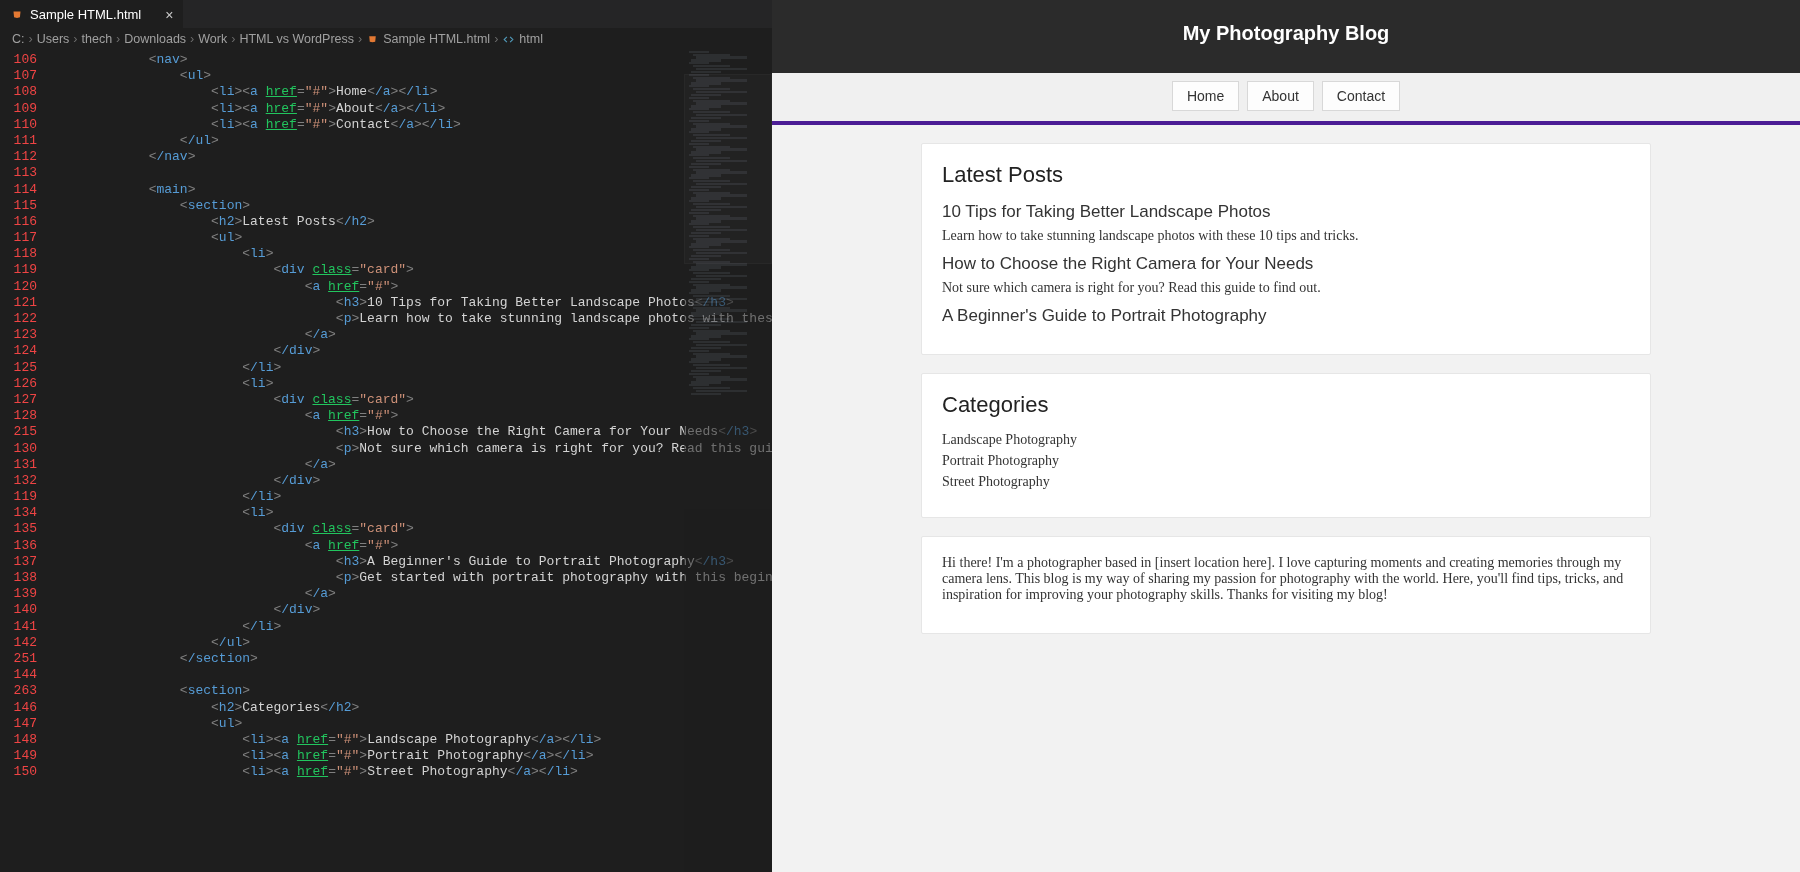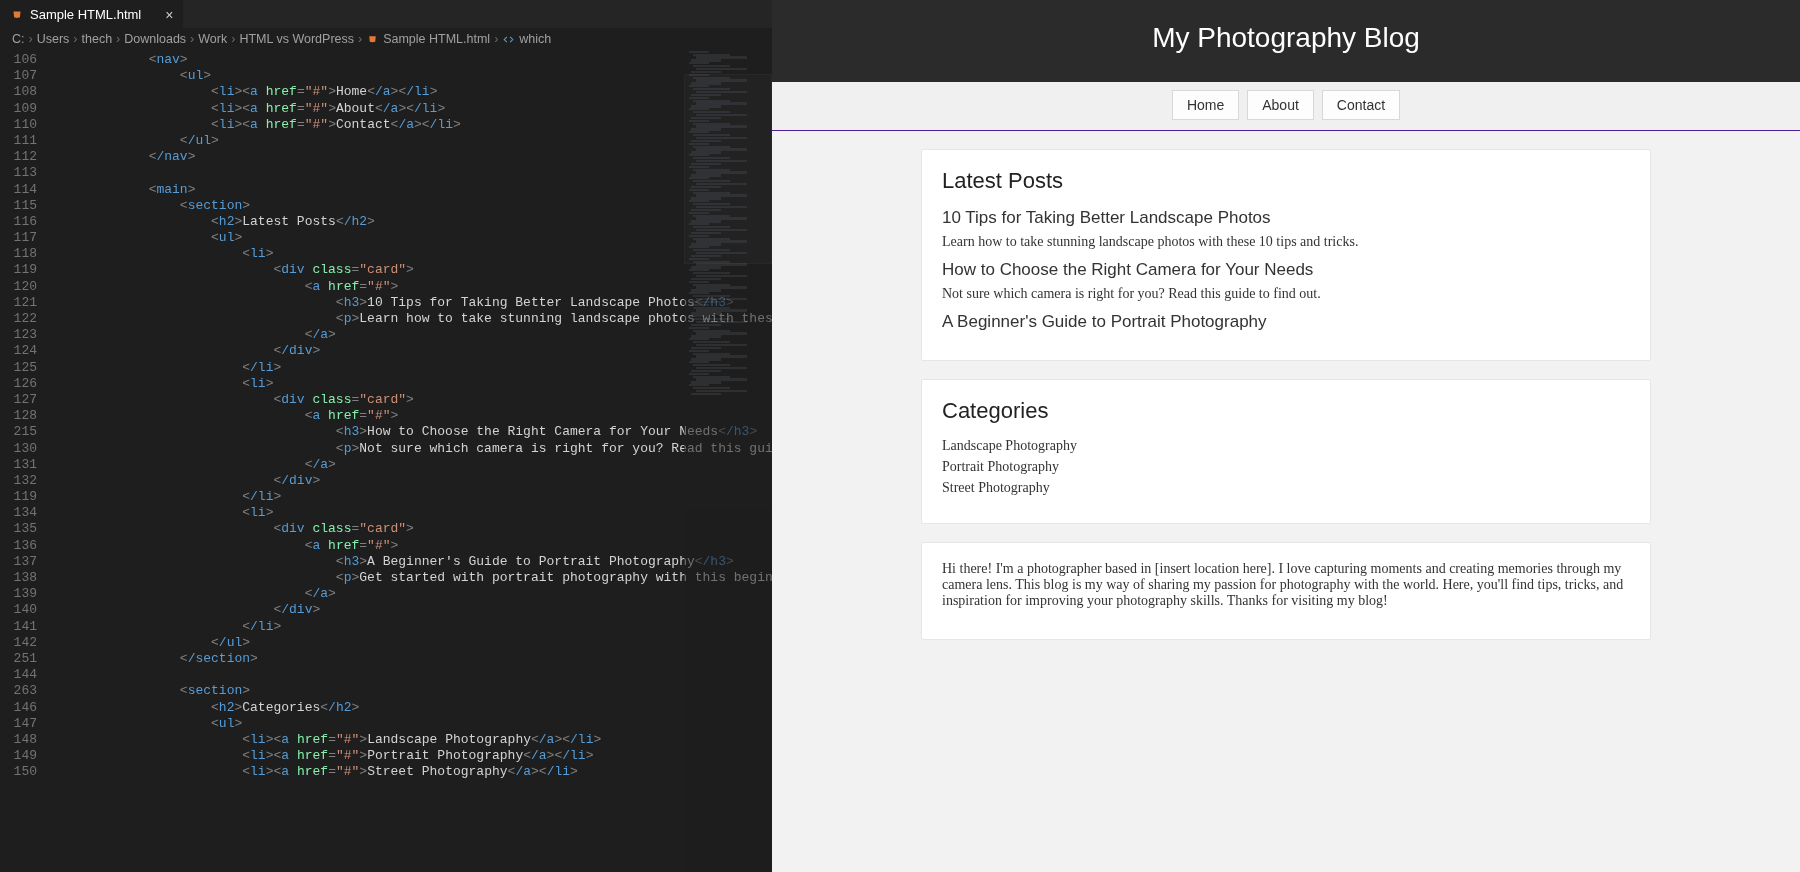--- a/index.html
+++ b/index.html
@@ -15,44 +15,44 @@
 .tab .dot { width: 8px; height: 8px; }
 .tab .close { color: #ccc; font-size: 14px; margin-left: 4px; }
 
 .breadcrumb { height: 22px; display: flex; align-items: center; padding: 0 12px; gap: 4px; color: #a0a0a0; font-size: 12.5px; background: #1e1e1e; flex-wrap: nowrap; overflow: hidden; }
 .breadcrumb .crumb { color: #a0a0a0; white-space: nowrap; }
 .breadcrumb .sep { color: #6e6e6e; }
 .breadcrumb .bc-icon { width: 13px; height: 13px; color: #e37933; }
 .breadcrumb .bc-icon.blue { color: #519aba; }
 
 .code-area { flex: 1; display: flex; font-family: Consolas, "Courier New", monospace; font-size: 13px; line-height: 16.2px; overflow: hidden; position: relative; }
-.gutter { width: 55px; text-align: right; padding-right: 18px; color: #737373; user-select: none; padding-top: 2px; font-family: Liberation Mono, monospace; }
+.gutter { width: 55px; text-align: right; padding-right: 18px; color: #ef4444; user-select: none; padding-top: 2px; font-family: Liberation Mono, monospace; }
 .gutter .ln { height: 16.2px; }
 .code { flex: 1; white-space: pre; color: #d4d4d4; overflow: hidden; padding-top: 2px; }
 .code .line { height: 16.2px; }
 .t-tag { color: #569cd6; }
 .t-br  { color: #808080; }
-.t-attr{ color: #86efac; }
+.t-attr{ color: #22c55e; text-decoration: underline; }
 .t-str { color: #ce9178; }
 .t-txt { color: #d4d4d4; }
 
 .minimap { position: absolute; right: 0; top: 0; width: 88px; height: 100%; background: #1e1e1e; opacity: 0.55; overflow: hidden; }
 .minimap .mslice { height: 2.2px; margin: 0.7px 0; background: #3a3d41; }
 .minimap .mslice.s1 { width: 22%; margin-left: 6%; }
 .minimap .mslice.s2 { width: 42%; margin-left: 10%; }
 .minimap .mslice.s3 { width: 58%; margin-left: 14%; }
 .minimap .mslice.s4 { width: 34%; margin-left: 8%; }
 .minimap .mview { position: absolute; left: 0; right: 0; top: 24px; height: 190px; background: rgba(255,255,255,0.04); border: 1px solid rgba(255,255,255,0.05); }
 
 
 .preview-pane { flex: 1; height: 100%; background: #f2f2f2; overflow: auto; }
 .blog-header { background: #2b2b2b; color: #fff; text-align: center; padding: 22px 0 28px; }
-.blog-header h1 { font-size: 28px; font-weight: 400; font-family: Arial, sans-serif; text-align: center; }
-
-.blog-nav { background: #f0f0f0; padding: 8px 0 10px; text-align: center; border-bottom: 1px solid #4c1d95; }
+.blog-header h1 { font-size: 20px; font-weight: 700; font-family: Arial, sans-serif; text-align: center; }
+
+.blog-nav { background: #f0f0f0; padding: 8px 0 10px; text-align: center; border-bottom: 4px solid #4c1d95; }
 .blog-nav button { background: #fdfdfd; border: 1px solid #d8d8d8; padding: 6px 14px; margin: 0 4px; font-size: 14px; color: #333; cursor: pointer; font-family: Arial, sans-serif; }
 
 .content-wrap { max-width: 730px; margin: 18px auto 0; }
 .card { background: #fff; border: 1px solid #e6e6e6; border-radius: 2px; padding: 18px 20px 22px; margin-bottom: 18px; }
 .card h2 { font-size: 22px; font-weight: 400; color: #222; margin-bottom: 14px; font-family: Arial, sans-serif; }
 .card h3 { font-size: 17px; font-weight: 400; color: #333; margin: 10px 0 6px; font-family: Arial, sans-serif; }
 .card p { font-size: 14px; color: #333; font-family: Georgia, serif; margin-bottom: 8px; }
 .card .li-link { display: block; font-size: 14px; color: #333; font-family: Georgia, serif; margin: 5px 0; }
 </style>
 </head>
@@ -84,21 +84,21 @@
       <span class="crumb">HTML vs WordPress</span>
       <span class="sep">›</span>
       <svg viewBox="0 0 24 24" class="bc-icon" fill="currentColor">
         <path d="M12 17l-5-1-1-10h12l-1 10-5 1z"></path>
       </svg>
       <span class="crumb">Sample HTML.html</span>
       <span class="sep">›</span>
       <svg viewBox="0 0 24 24" class="bc-icon blue" fill="currentColor">
         <path d="M9 7l-5 5 5 5M15 7l5 5-5 5" stroke="currentColor" stroke-width="2" fill="none"></path>
       </svg>
-      <span class="crumb">which</span>
+      <span class="crumb">html</span>
     </div>
 
   <div class="code-area">
     <div class="gutter" id="gutter">
         <div class="ln">106</div>
         <div class="ln">107</div>
         <div class="ln">108</div>
         <div class="ln">109</div>
         <div class="ln">110</div>
         <div class="ln">111</div>

